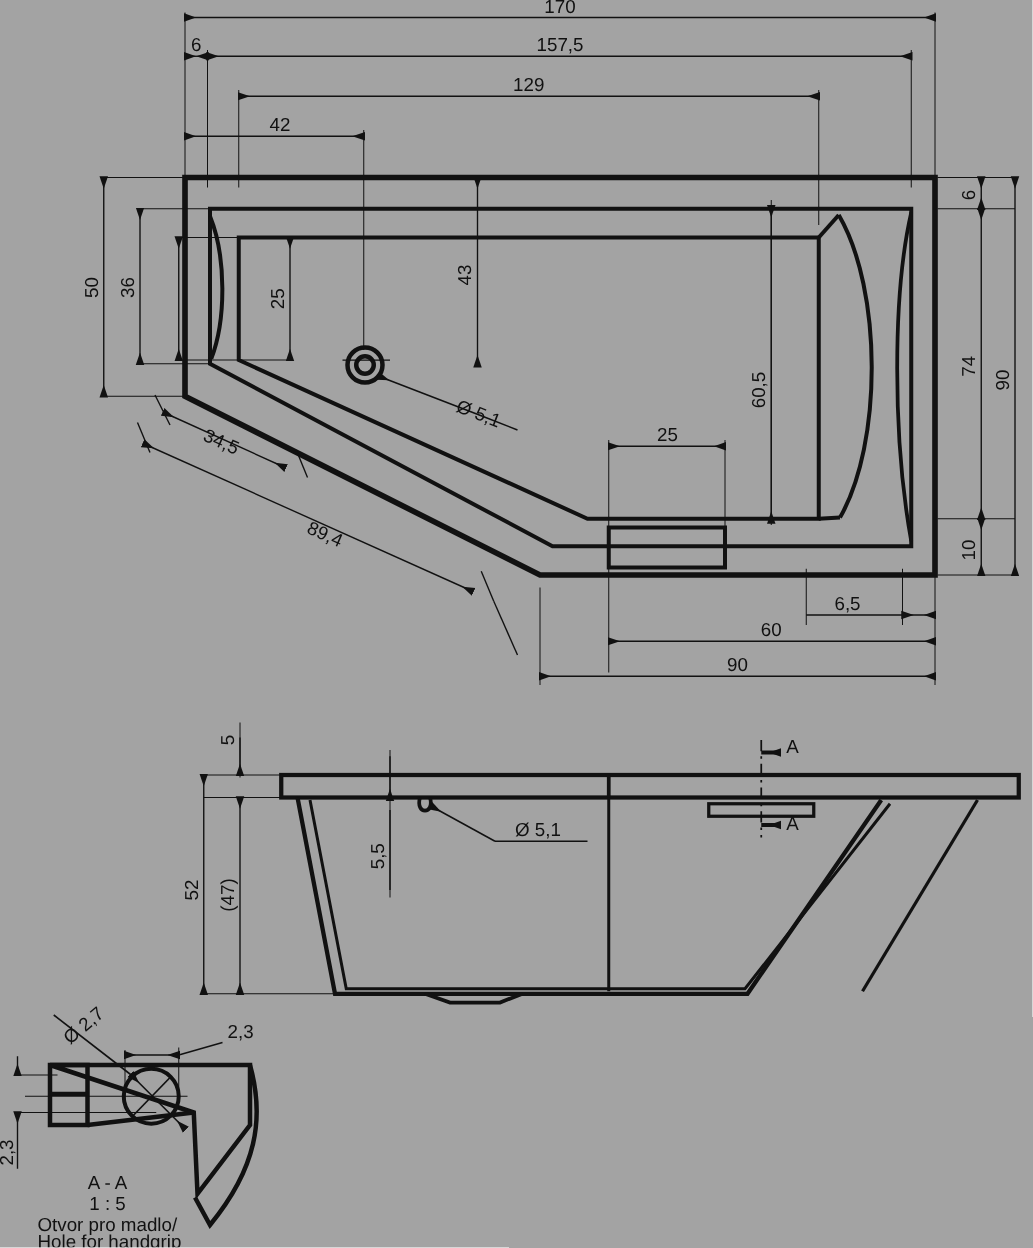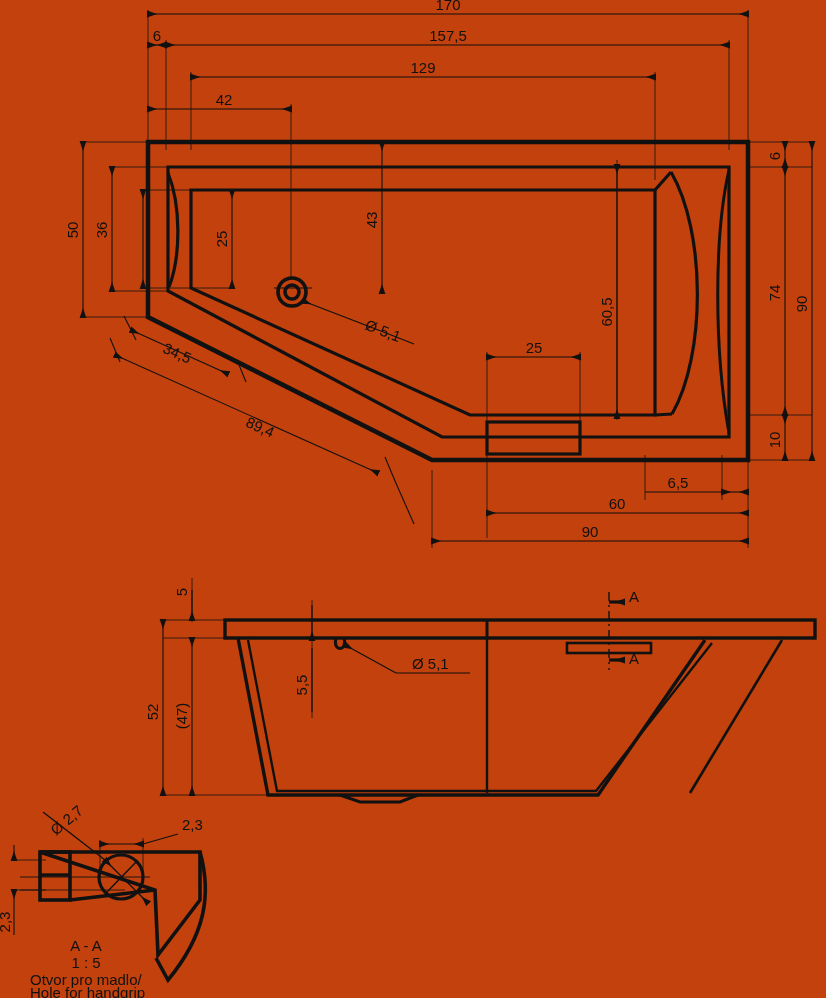--- a/index.html
+++ b/index.html
@@ -1,18 +1,18 @@
 <!DOCTYPE html>
 <html><head>
 <meta charset="utf-8">
 <title>Technical Drawing</title>
 <style>
   html,body{margin:0;padding:0;background:#ffffff;}
   body{width:826px;height:998px;font-family:"Liberation Sans",sans-serif;overflow:hidden;}
-  #sheet{position:relative;width:826px;height:998px;background:#c2410c;}
+  #sheet{position:relative;width:826px;height:998px;background:#a3a3a3;}
   svg#drawing{display:block;width:826px;height:998px;}
   text{font-family:"Liberation Sans",sans-serif;fill:#111;}
 </style>
 </head>
 <body>
 
 <div id="sheet">
 <svg id="drawing" viewBox="0 0 826 998">
   <defs>
     <marker id="ar" markerWidth="10" markerHeight="8" refX="9" refY="4" orient="auto" markerUnits="userSpaceOnUse">

